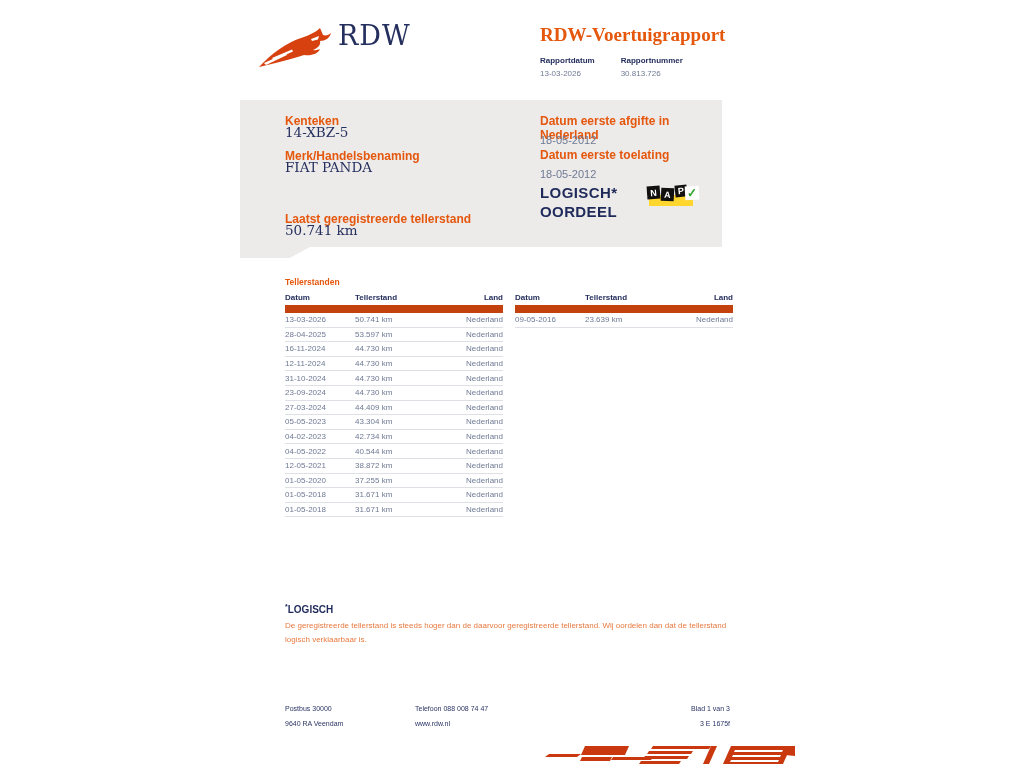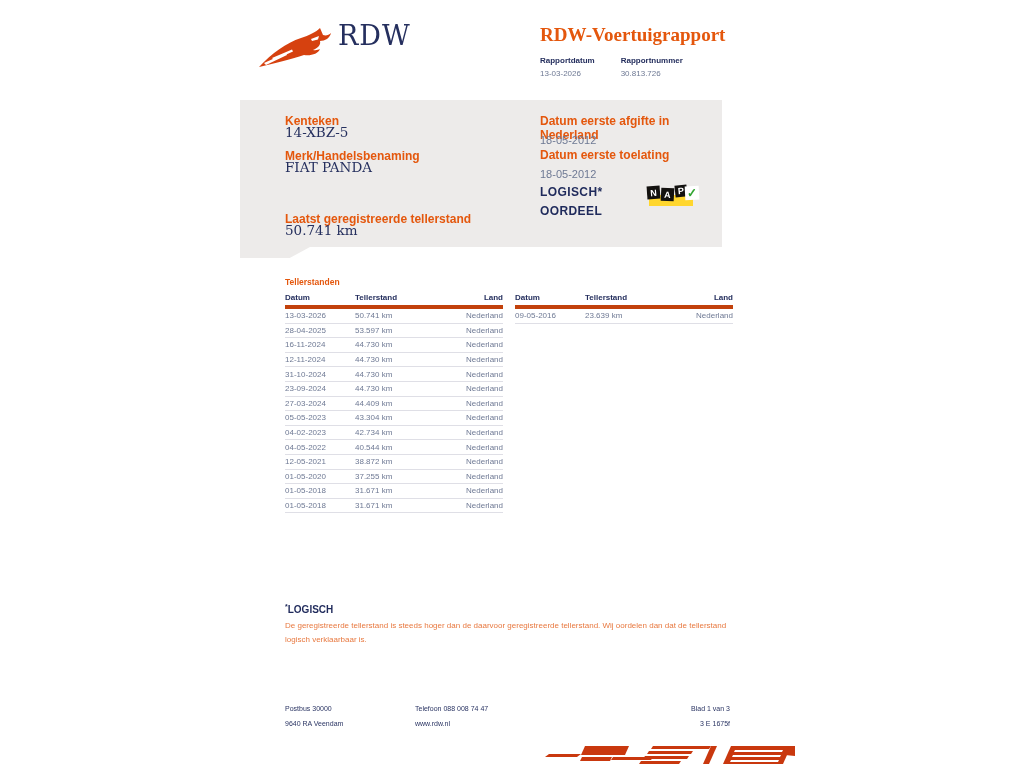--- a/index.html
+++ b/index.html
@@ -18,42 +18,42 @@
   .meta-value { font-size:8px; color:#6E7994; margin-top:4px; }
 
   
   .summary { position:absolute; left:240px; top:100px; width:482px; height:147px; background:#EDEBEA; }
   .summary::after { content:""; position:absolute; left:0; top:147px; width:70px; height:11px;
                     background:#EDEBEA; clip-path:polygon(0 0, 100% 0, 71% 100%, 0 100%); }
   .olabel { font-size:12px; font-weight:bold; color:#E4570D; }
   .serif-value { font-family:"DejaVu Serif", serif; font-size:13.5px; color:#252F5E; }
   .plain-value { font-size:11px; color:#6E7994;margin-top:8px; }
   .s-abs { position:absolute; }
-  .oordeel { position:absolute; left:300px; top:83px; font-size:12px; font-weight:700;
+  .oordeel { position:absolute; left:300px; top:83px; font-size:15px; font-weight:700;
              color:#1F2A5B; line-height:19px; letter-spacing:0.4px; }
 
   
   .nap { position:absolute; left:407px; top:84px; width:52px; height:26px; }
   .nap-bar { position:absolute; left:2px; top:11px; width:44px; height:11px; background:#FFD62E; }
   .nap-sq { position:absolute; width:13px; height:13px; background:#13110F; color:#ffffff;
             font-size:9px; font-weight:bold; display:flex; align-items:center; justify-content:center; }
   .nap-n { left:0; top:2px; transform:rotate(-4deg); }
   .nap-a { left:14px; top:4px; transform:rotate(3deg); }
   .nap-p { left:28px; top:1px; width:12px; height:12px; transform:rotate(-6deg); }
   .nap-check { position:absolute; left:38px; top:2px; width:14px; height:14px; background:#ffffff;
                color:#33A532; font-size:12px; font-weight:bold; display:flex; align-items:center;
                justify-content:center; transform:rotate(-3deg); }
 
   
   .tables { position:absolute; left:285px; top:277px; width:448px; }
   .tables-heading { font-size:8.5px; font-weight:bold; color:#E4570D; }
   .tables-row { display:flex; gap:12px; margin-top:6px; align-items:flex-start; }
   .ttable { width:218px; }
   .thead { display:flex; font-size:8px; font-weight:bold; color:#252F5E;
-           border-bottom:4px solid #c2410c; padding-bottom:3px; }
+           border-bottom:8px solid #c2410c; padding-bottom:3px; }
   .trow { display:flex; font-size:8px; color:#6E7994; height:14.6px; align-items:center;
           border-bottom:1px solid #DFDFE6; }
   .c-datum { width:70px; }
   .c-val { width:78px; }
   .c-land { flex:1; text-align:right; }
 
   
   .footnote { position:absolute; left:285px; top:603px; width:460px; }
   .footnote-title { font-size:10px; font-weight:bold; color:#1F2A5B; }
   .footnote-title sup { font-size:7px; }

